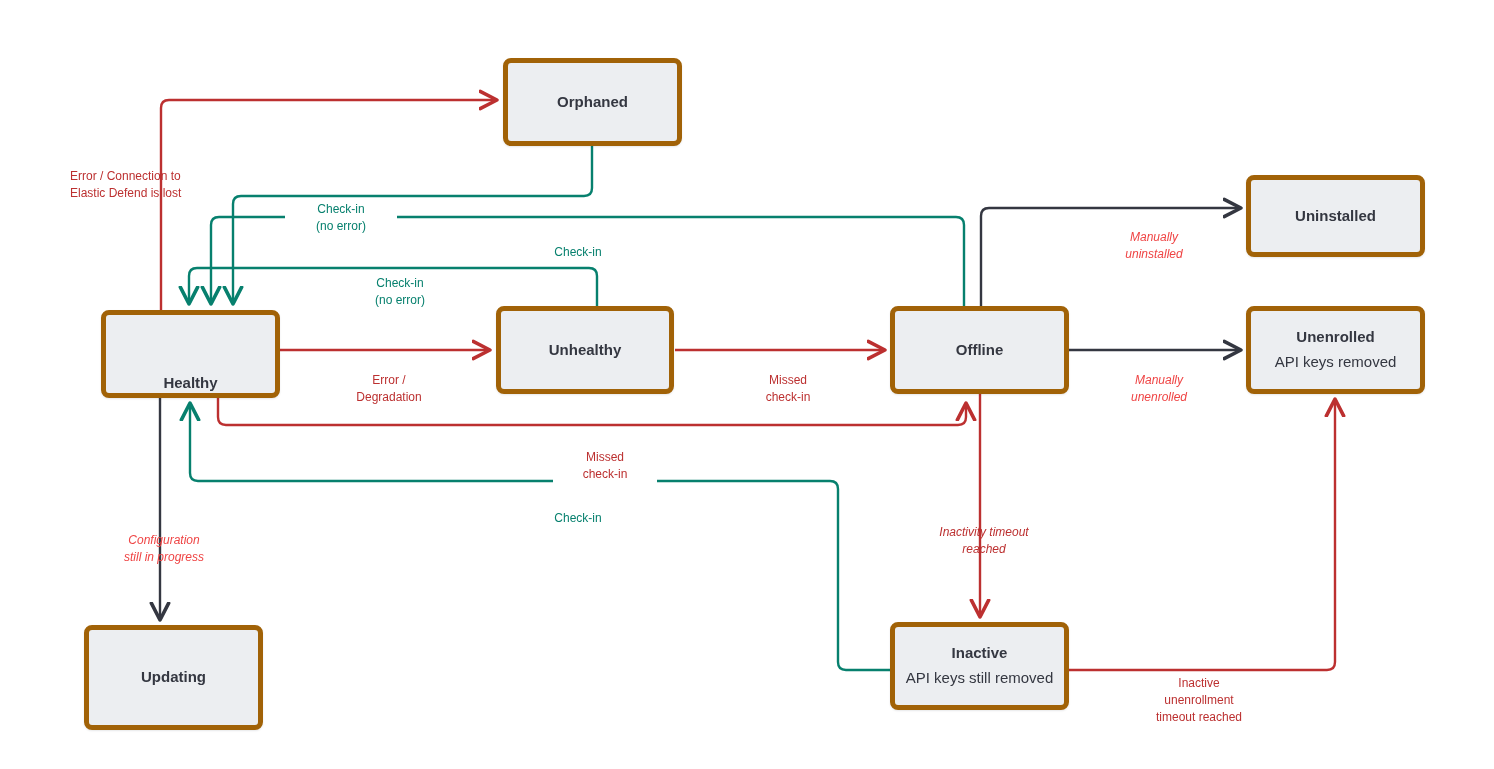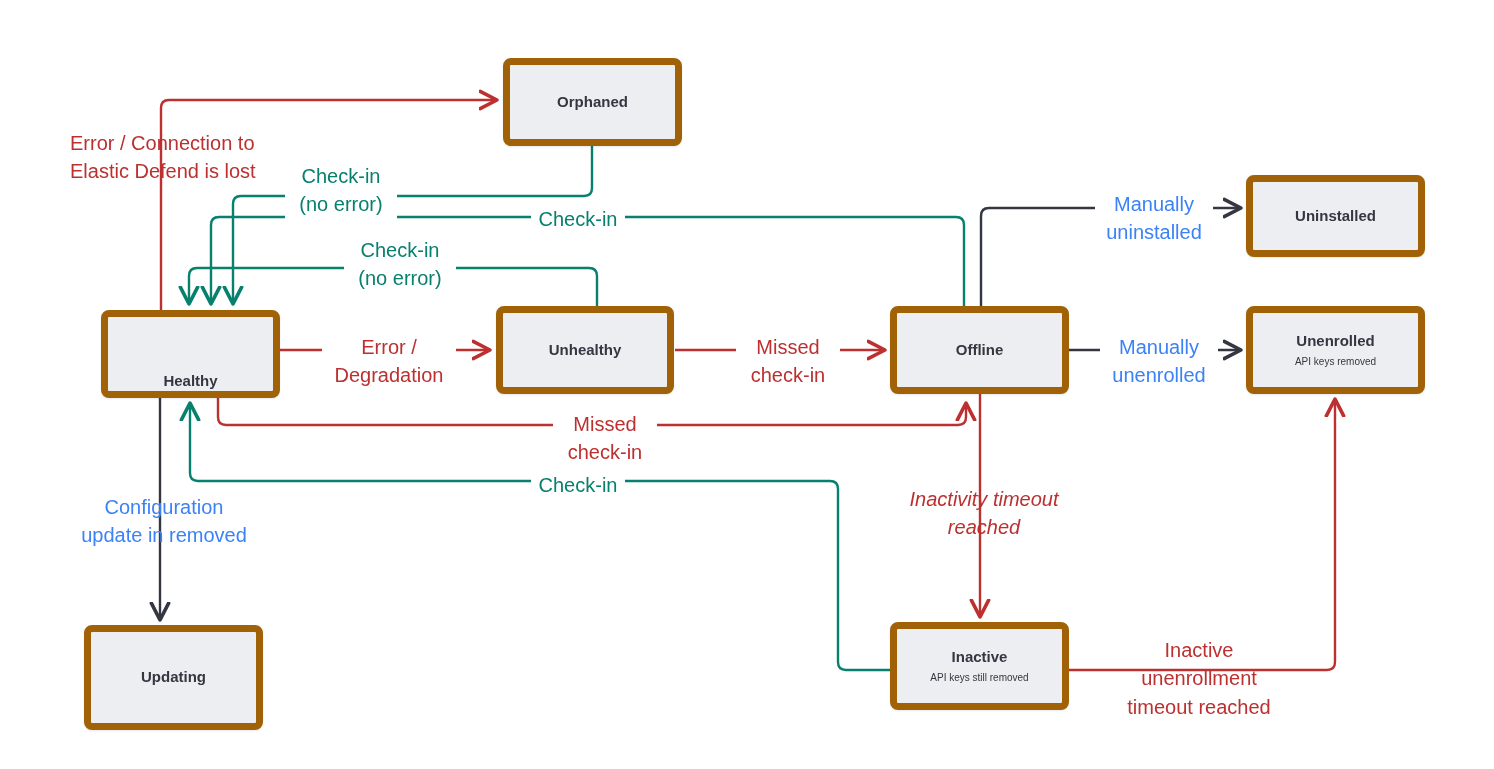--- a/index.html
+++ b/index.html
@@ -1,30 +1,30 @@
 <!DOCTYPE html>
 <html><head>
 <meta charset="utf-8">
 <style>
   html,body{margin:0;padding:0;background:#ffffff;}
   body{font-family:"Liberation Sans","DejaVu Sans",sans-serif;}
   #stage{position:relative;width:1494px;height:769px;background:#ffffff;overflow:hidden;}
   svg#wires{position:absolute;left:0;top:0;width:1494px;height:769px;}
 
-  .node{position:absolute;box-sizing:border-box;background:#ECEEF1;border:7px solid #a16207;
+  .node{position:absolute;box-sizing:border-box;background:#ECEEF1;border:5px solid #a16207;
         border-radius:8px;display:flex;flex-direction:column;align-items:center;
         justify-content:center;box-shadow:0 1px 2px rgba(20,30,50,.10);}
   .node .title{font-size:15px;font-weight:bold;color:#343741;line-height:1.25;}
-  .node .sub{font-size:10px;font-weight:normal;color:#343741;line-height:1.3;margin-top:5px;}
+  .node .sub{font-size:15px;font-weight:normal;color:#343741;line-height:1.3;margin-top:5px;}
 
-  .lbl{position:absolute;font-size:20px;line-height:1.42;text-align:center;
-       white-space:pre-line;background:#ffffff;padding:0 4px;}
+  .lbl{position:absolute;font-size:12px;line-height:1.42;text-align:center;
+       white-space:pre-line;background:#ffffff;padding:0 4px;margin-top:39px;}
   .lbl.red{color:#BC3030;}
   .lbl.green{color:#07806E;}
-  .lbl.dark{color:#3b82f6;}
+  .lbl.dark{color:#ef4444;font-style:italic;}
   .lbl.plain{background:transparent;}
 </style>
 </head>
 <body>
 
 <div id="stage">
 
   <svg id="wires" viewBox="0 0 1494 769" xmlns="http://www.w3.org/2000/svg">
     <defs>
       <marker id="ar-red" markerWidth="9" markerHeight="9" refX="7.2" refY="4.5" orient="auto" markerUnits="strokeWidth">
@@ -131,15 +131,15 @@
   <div class="lbl red plain" style="left:888px;top:485px;width:184px;font-style:italic;">Inactivity timeout
 reached</div>
 
   <div class="lbl red plain" style="left:1100px;top:636px;width:190px;">Inactive
 unenrollment
 timeout reached</div>
 
   <div class="lbl green" style="left:531px;top:471px;width:86px;">Check-in</div>
 
   <div class="lbl dark plain" style="left:58px;top:493px;width:204px;">Configuration
-update in removed</div>
+still in progress</div>
 
 </div>
 
 </body></html>

